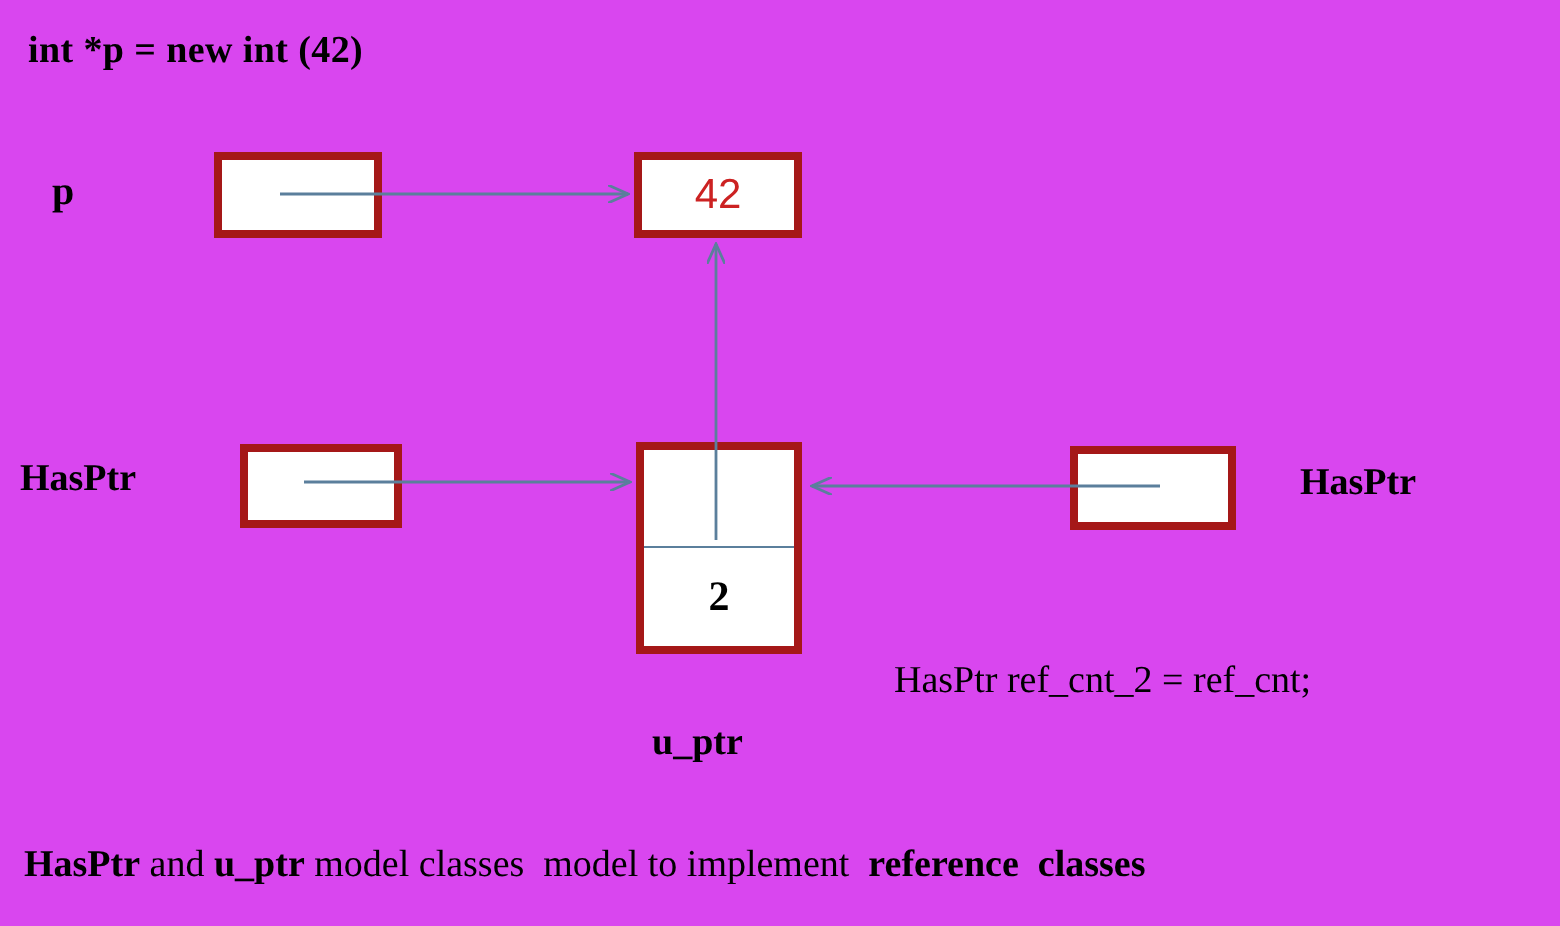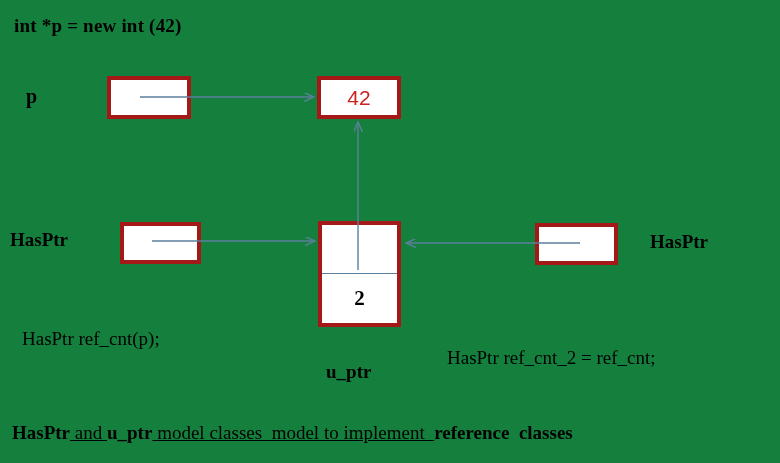--- a/index.html
+++ b/index.html
@@ -4,35 +4,35 @@
 <style>
   html, body {
     margin: 0;
     padding: 0;
     background: #ffffff;
   }
   #canvas {
     position: relative;
     width: 780px;
     height: 463px;
-    background: #15803d;
+    background: #d946ef;
     overflow: hidden;
     font-family: "Liberation Serif", "DejaVu Serif", serif;
     color: #000000;
   }
 
   
   .txt {
     position: absolute;
     white-space: nowrap;
     line-height: 1;
     color: #000;
   }
   .bold   { font-weight: bold; }
-  .normal { font-weight: normal; text-decoration: underline; }
+  .normal { font-weight: normal; }
 
   #title {
     left: 14px;
     top: 16px;
     font-size: 19px;
     font-weight: bold;
     letter-spacing: 0.2px;
   }
   #label-p {
     left: 26px;
@@ -56,21 +56,20 @@
     left: 22px;
     top: 329px;
     font-size: 19px;
     font-weight: normal;
   }
   #code-right {
     left: 447px;
     top: 331px;
     font-size: 19px;
     font-weight: normal;
-    margin-top: 17px;
   }
   #label-uptr {
     left: 326px;
     top: 362px;
     font-size: 19px;
     font-weight: bold;
   }
   #caption {
     left: 12px;
     top: 423px;
@@ -184,21 +183,20 @@
 
   <div class="txt" id="label-hasptr-right">HasPtr</div>
 
   <div class="box" id="box-uptr">
     <div id="uptr-divider"></div>
     <div id="uptr-count">2</div>
   </div>
 
   <div class="txt" id="label-uptr">u_ptr</div>
 
-  <div class="txt" id="code-left">HasPtr ref_cnt(p);</div>
 
   <div class="txt" id="code-right">HasPtr ref_cnt_2 = ref_cnt;</div>
 
   <div class="txt" id="caption">
     <span class="bold">HasPtr</span><span class="normal"> and </span><span class="bold">u_ptr</span><span class="normal"> model classes  model to implement  </span><span class="bold">reference  classes</span>
   </div>
 
   <svg id="wires" viewBox="0 0 780 463" xmlns="http://www.w3.org/2000/svg">
     <defs>
       <marker id="ah-right" markerWidth="11" markerHeight="9" refX="10" refY="4.5" orient="auto" markerUnits="userSpaceOnUse">

